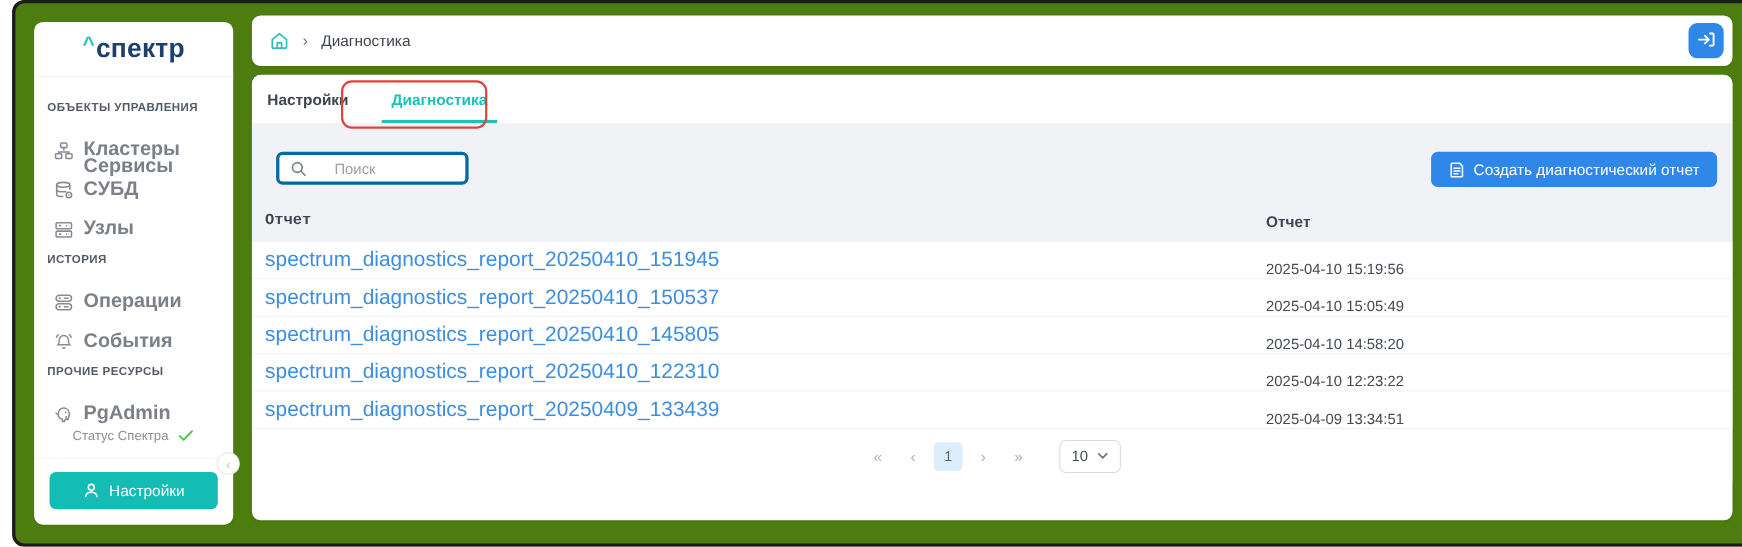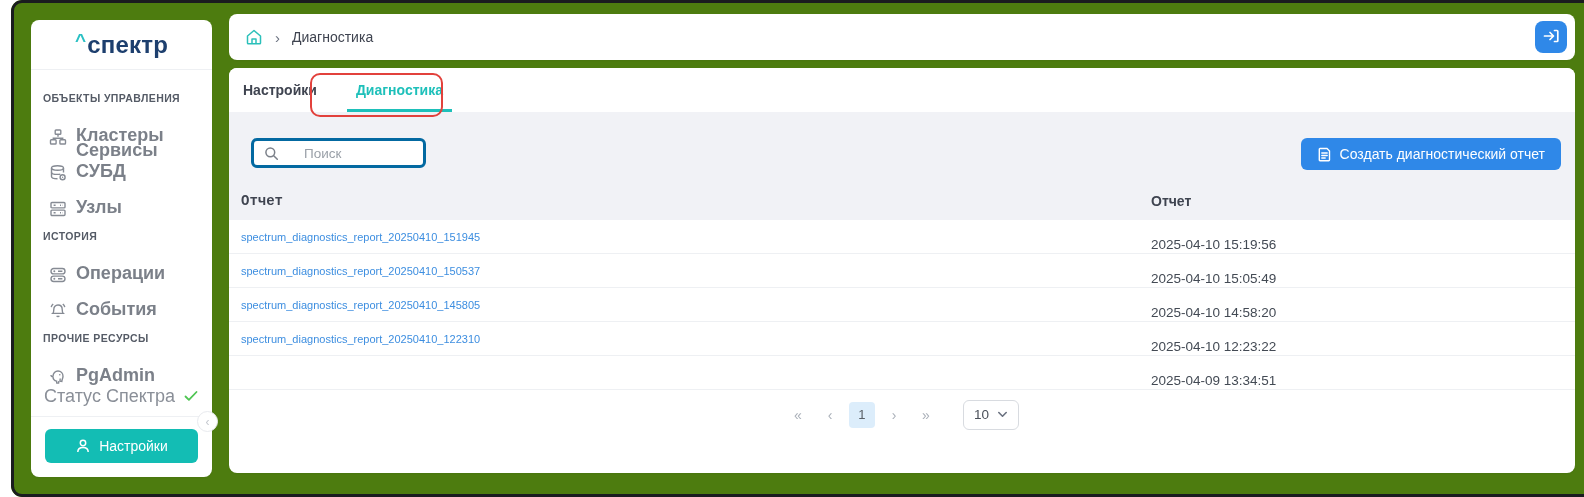--- a/index.html
+++ b/index.html
@@ -58,21 +58,21 @@
     color: #7b8089; font-size: 18px; cursor: pointer;
     padding-left: 6px;
     font-weight: bold;
   }
   .menu-item .micon { width: 18px; height: 18px; color: #868b94; flex: 0 0 18px; display: flex; }
   .sidebar-bottom {
     position: absolute; left: 0; right: 0; bottom: 0;
   }
   .status-row {
     height: 40px; display: flex; align-items: center; justify-content: center; gap: 8px;
-    color: #8a8f98; font-size: 18px;
+    color: #8a8f98; font-size: 12px;
   }
   .status-row .check { width: 16px; height: 16px; color: #4fc553; display: flex; }
   .sidebar-footer {
     border-top: 1px solid #eef0f3;
     padding: 12px 14px 14px 14px;
   }
   .settings-btn {
     width: 100%; height: 34px;
     background: #13bdb4; color: #ffffff;
     border: none; border-radius: 6px;
@@ -173,21 +173,21 @@
 
   .rows { background: #ffffff; }
   .trow {
     position: relative; height: 34px;
     border-bottom: 1px solid #eef0f3;
     background: #ffffff;
   }
   .td-report {
     position: absolute; left: 12px; top: 0; height: 34px;
     display: flex; align-items: center;
-    font-size: 11px; color: #3d8ee0; cursor: pointer; text-decoration: none;
+    font-size: 19px; color: #3d8ee0; cursor: pointer; text-decoration: none;
   }
   .td-date {
     position: absolute; left: 922px; top: 0; height: 48px;
     display: flex; align-items: center;
     font-size: 13.5px; color: #434a54;
   }
 
   .pagination {
     height: 49px; background: #ffffff;
     display: flex; align-items: center; justify-content: center; gap: 6px;
@@ -398,20 +398,21 @@
       </div>
       <div class="trow">
         <a class="td-report">spectrum_diagnostics_report_20250410_145805</a>
         <span class="td-date">2025-04-10 14:58:20</span>
       </div>
       <div class="trow">
         <a class="td-report">spectrum_diagnostics_report_20250410_122310</a>
         <span class="td-date">2025-04-10 12:23:22</span>
       </div>
       <div class="trow">
+        <a class="td-report">spectrum_diagnostics_report_20250409_133439</a>
         <span class="td-date">2025-04-09 13:34:51</span>
       </div>
     </div>
 
     <div class="pagination">
       <button class="pg-btn">«</button>
       <button class="pg-btn">‹</button>
       <div class="pg-page">1</div>
       <button class="pg-btn">›</button>
       <button class="pg-btn">»</button>

